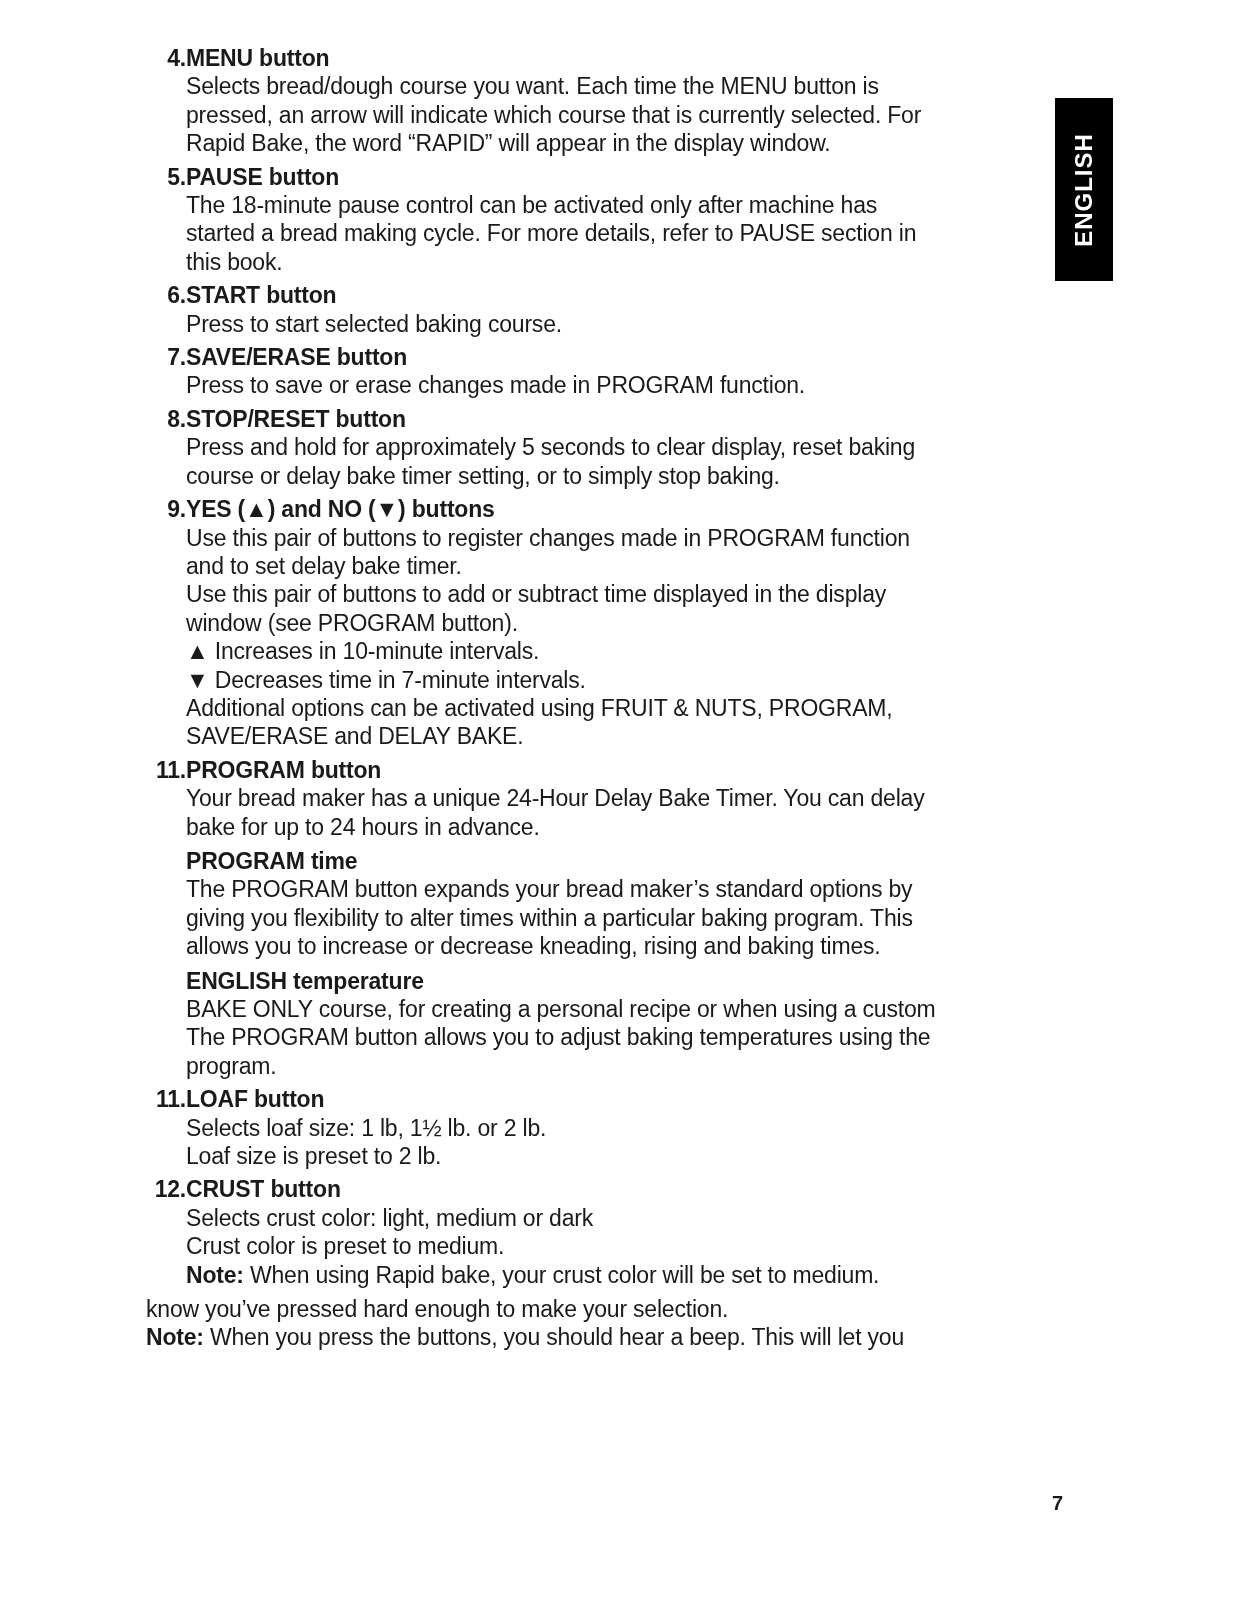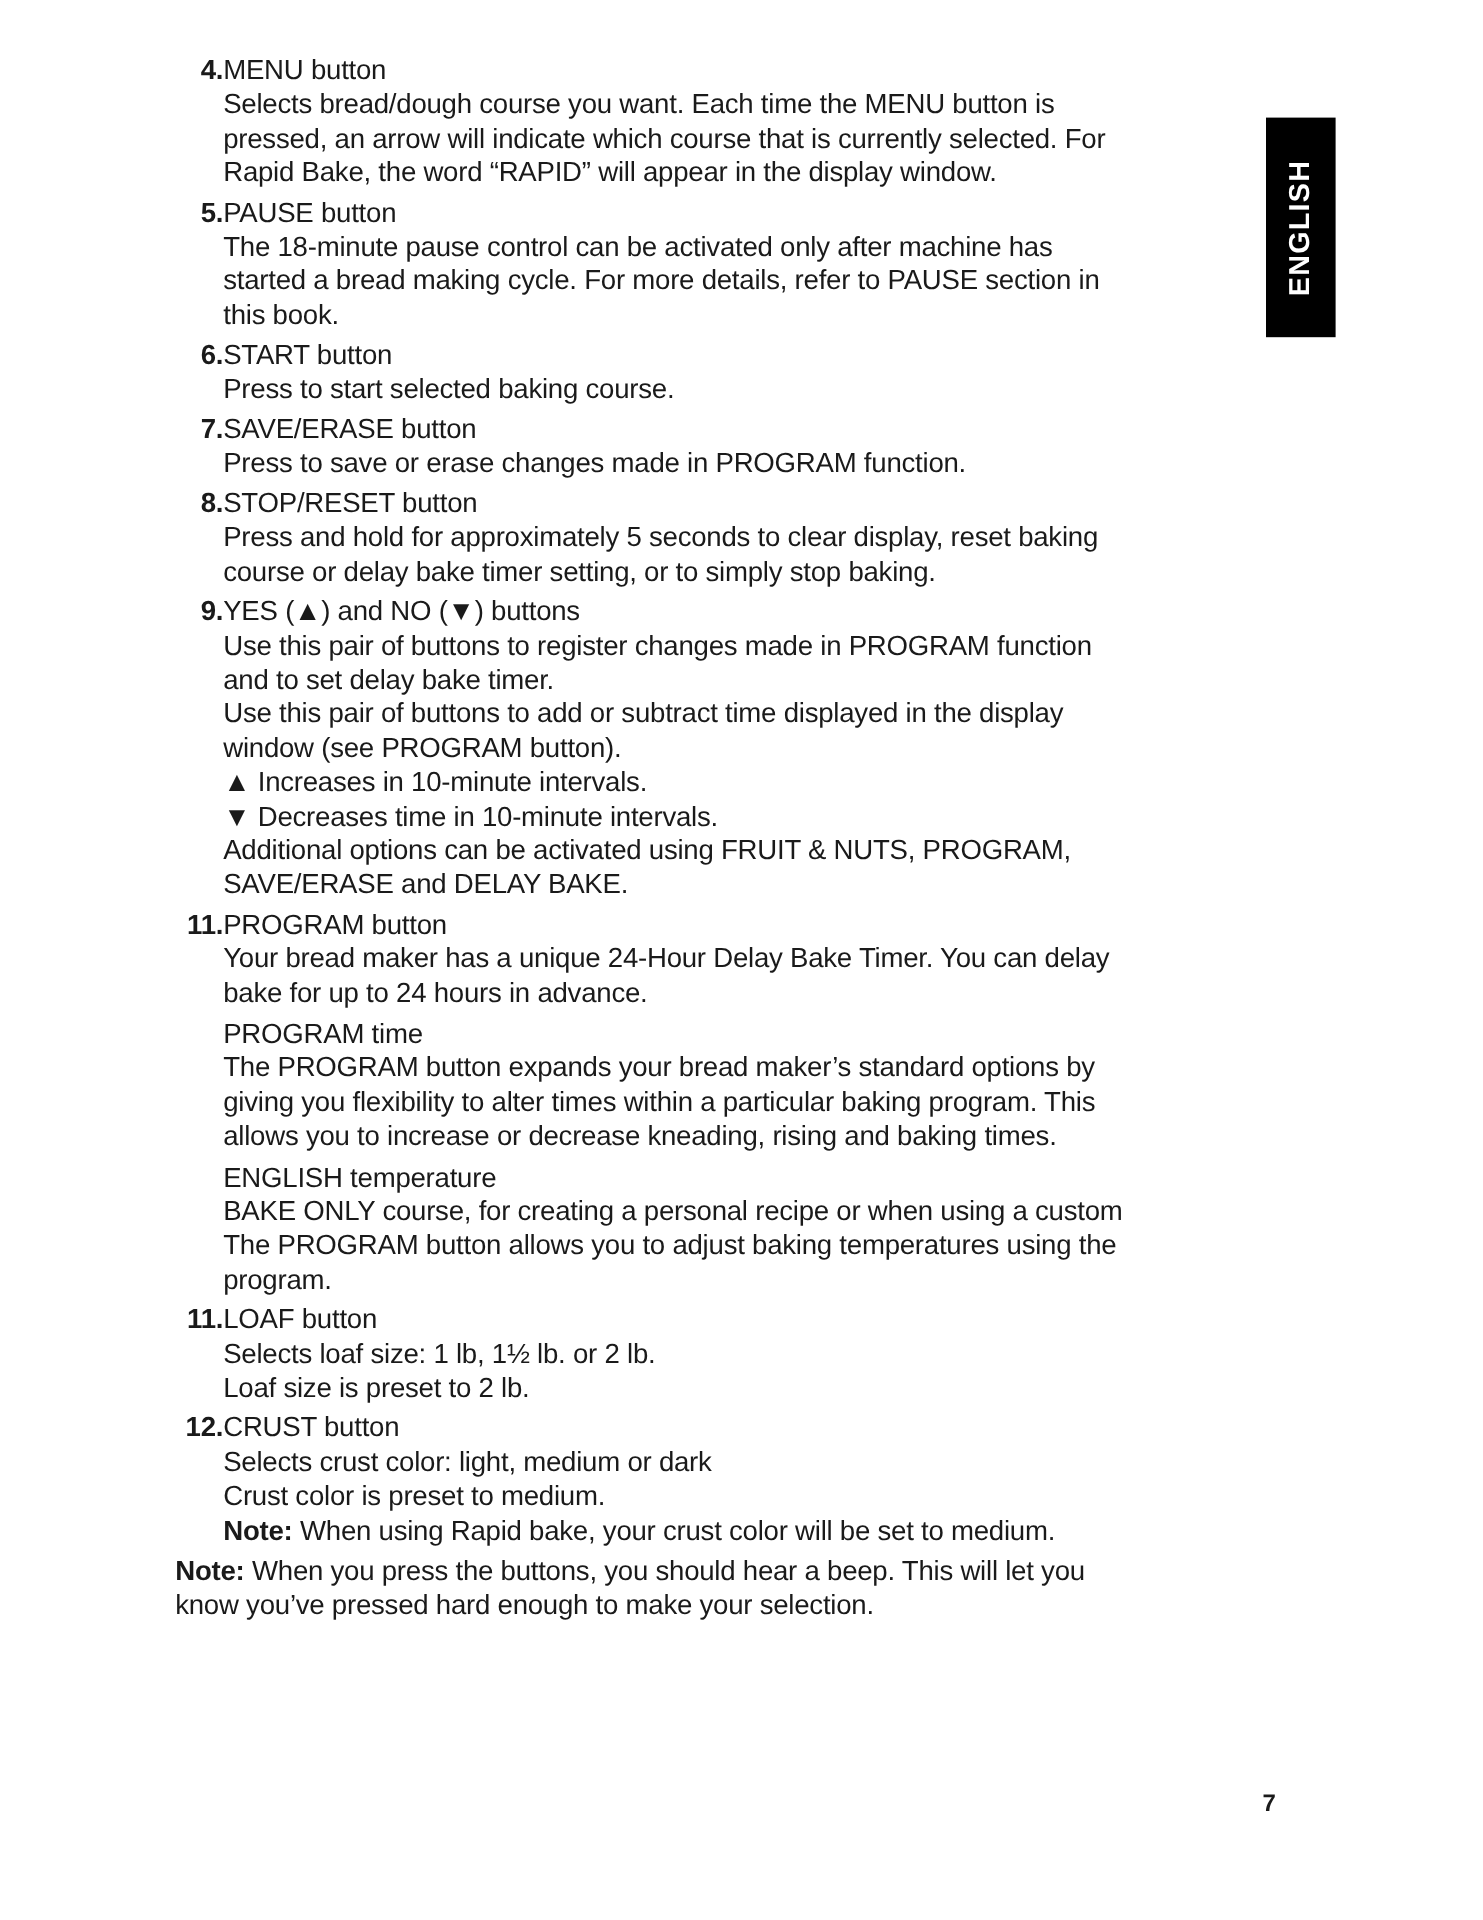--- a/index.html
+++ b/index.html
@@ -7,21 +7,21 @@
     width: 1236px; height: 1600px; position: relative; overflow: hidden;
     font-family: "Liberation Sans", sans-serif; color: #1a1a1a;
   }
   .content {
     position: absolute; left: 146px; top: 44px; width: 890px;
     font-size: 23px; line-height: 28.4px; letter-spacing: -0.2px;
   }
   .item { display: flex; margin-bottom: 5px; }
   .num { width: 40px; text-align: right; padding-right: 0; font-weight: bold; flex: none; }
   .body { flex: 1; padding-left: 0px; }
-  .title { font-weight: normal; }
+  .title { font-weight: bold; }
   .line { display: block; }
   .sub { margin-top: 6px; }
   .sub .title { display: block; }
   .bold { font-weight: bold; }
   .note { margin-top: 6px; }
   .tab {
     position: absolute; left: 1055px; top: 98px; width: 58px; height: 183px;
     background: #000; display: flex; align-items: center; justify-content: center;
   }
   .tab span {
@@ -88,21 +88,21 @@
 
   <div class="item">
     <div class="num">9.</div>
     <div class="body">
       <span class="title line">YES (▲) and NO (▼) buttons</span>
       <span class="line">Use this pair of buttons to register changes made in PROGRAM function</span>
       <span class="line">and to set delay bake timer.</span>
       <span class="line">Use this pair of buttons to add or subtract time displayed in the display</span>
       <span class="line">window (see PROGRAM button).</span>
       <span class="line">▲ Increases in 10-minute intervals.</span>
-      <span class="line">▼ Decreases time in 10-minute intervals.</span>
+      <span class="line">▼ Decreases time in 7-minute intervals.</span>
       <span class="line">Additional options can be activated using FRUIT &amp; NUTS, PROGRAM,</span>
       <span class="line">SAVE/ERASE and DELAY BAKE.</span>
     </div>
   </div>
 
   <div class="item">
     <div class="num">11.</div>
     <div class="body">
       <span class="title line">PROGRAM button</span>
       <span class="line">Your bread maker has a unique 24-Hour Delay Bake Timer. You can delay</span>
@@ -135,19 +135,19 @@
     <div class="num">12.</div>
     <div class="body">
       <span class="title line">CRUST button</span>
       <span class="line">Selects crust color: light, medium or dark</span>
       <span class="line">Crust color is preset to medium.</span>
       <span class="line"><span class="bold">Note:</span><span> When using Rapid bake, your crust color will be set to medium.</span></span>
     </div>
   </div>
 
   <div class="note">
+    <span class="line">know you’ve pressed hard enough to make your selection.</span>
     <span class="line"><span class="bold">Note:</span><span> When you press the buttons, you should hear a beep. This will let you</span></span>
-    <span class="line">know you’ve pressed hard enough to make your selection.</span>
   </div>
 
 </div>
 
 <div class="page-num">7</div>
 
 </body></html>

